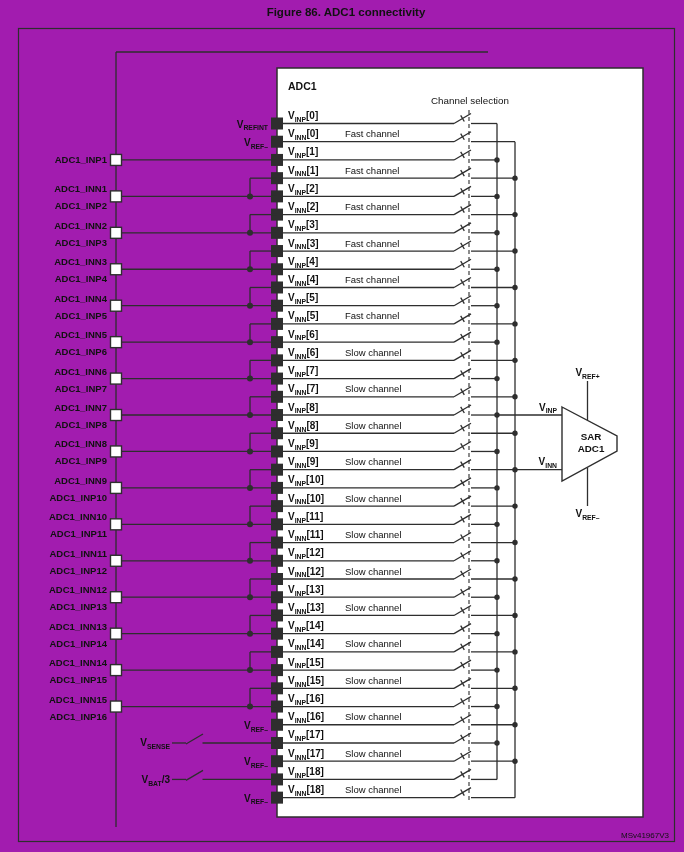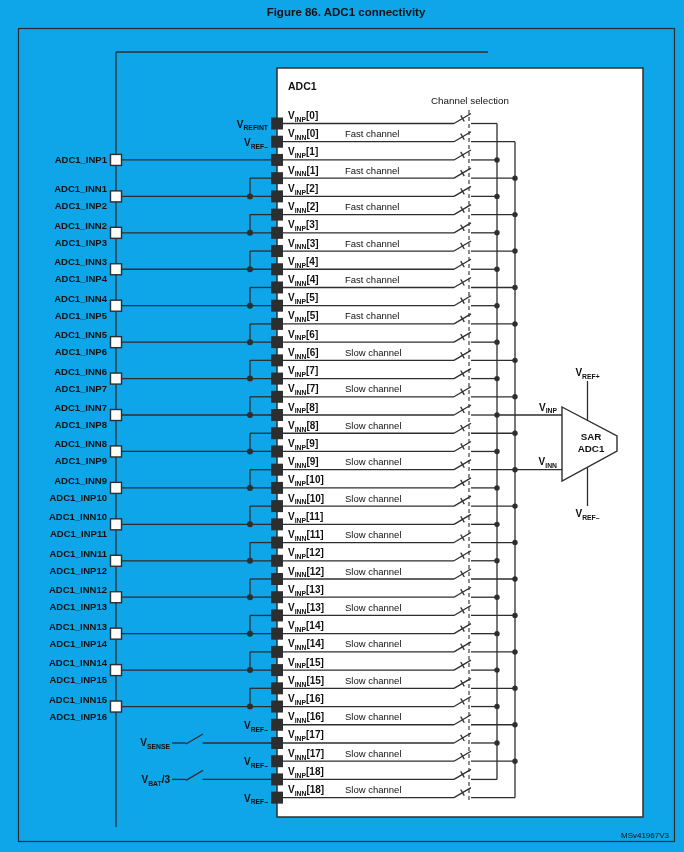--- a/index.html
+++ b/index.html
@@ -1,16 +1,16 @@
 <!DOCTYPE html>
 <html><head>
 <meta charset="utf-8">
 <style>
   html,body{margin:0;padding:0;background:#ffffff;}
-  .page{width:684px;height:852px;position:relative;background:#0ea5e9;overflow:hidden;}
+  .page{width:684px;height:852px;position:relative;background:#a21caf;overflow:hidden;}
   svg{display:block;}
   svg text{font-family:"Liberation Sans","DejaVu Sans",sans-serif;fill:#111;}
 </style>
 </head>
 <body>
 
 <div class="page">
   <svg id="diagram" width="684" height="852" viewBox="0 0 684 852">
 
     <text x="346" y="16" text-anchor="middle" font-size="11.5" font-weight="bold">Figure 86. ADC1 connectivity</text>

